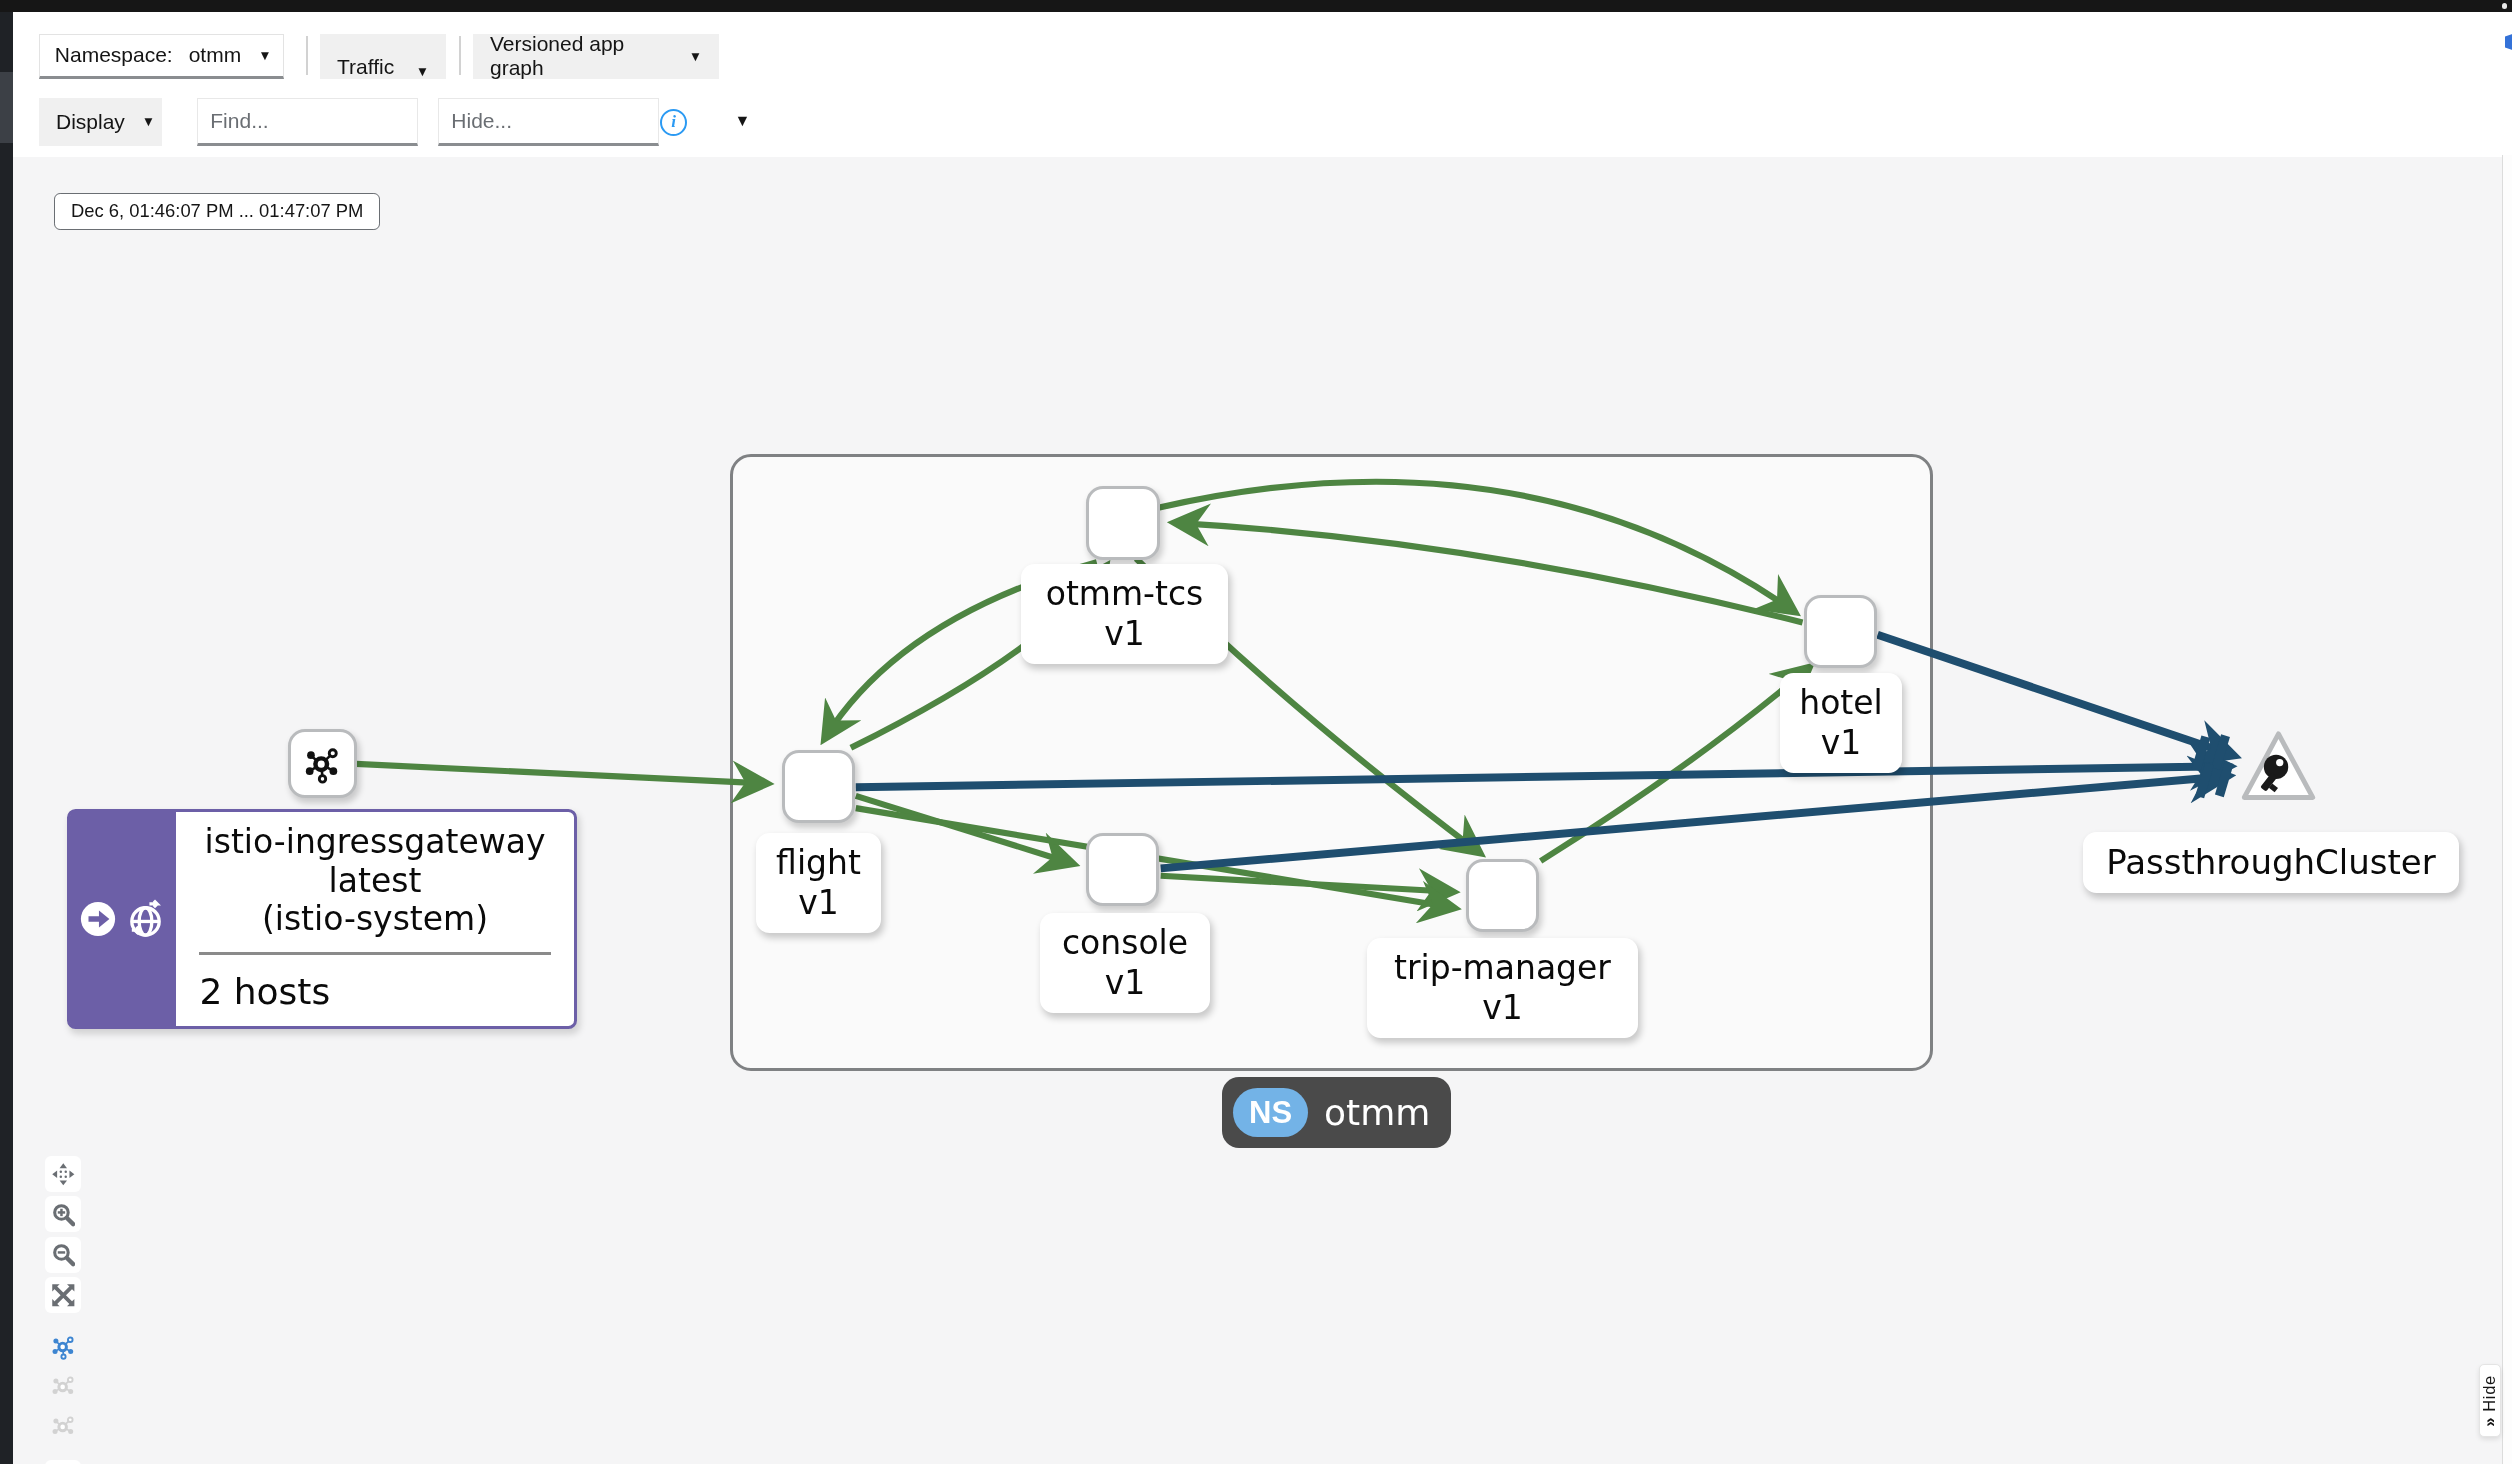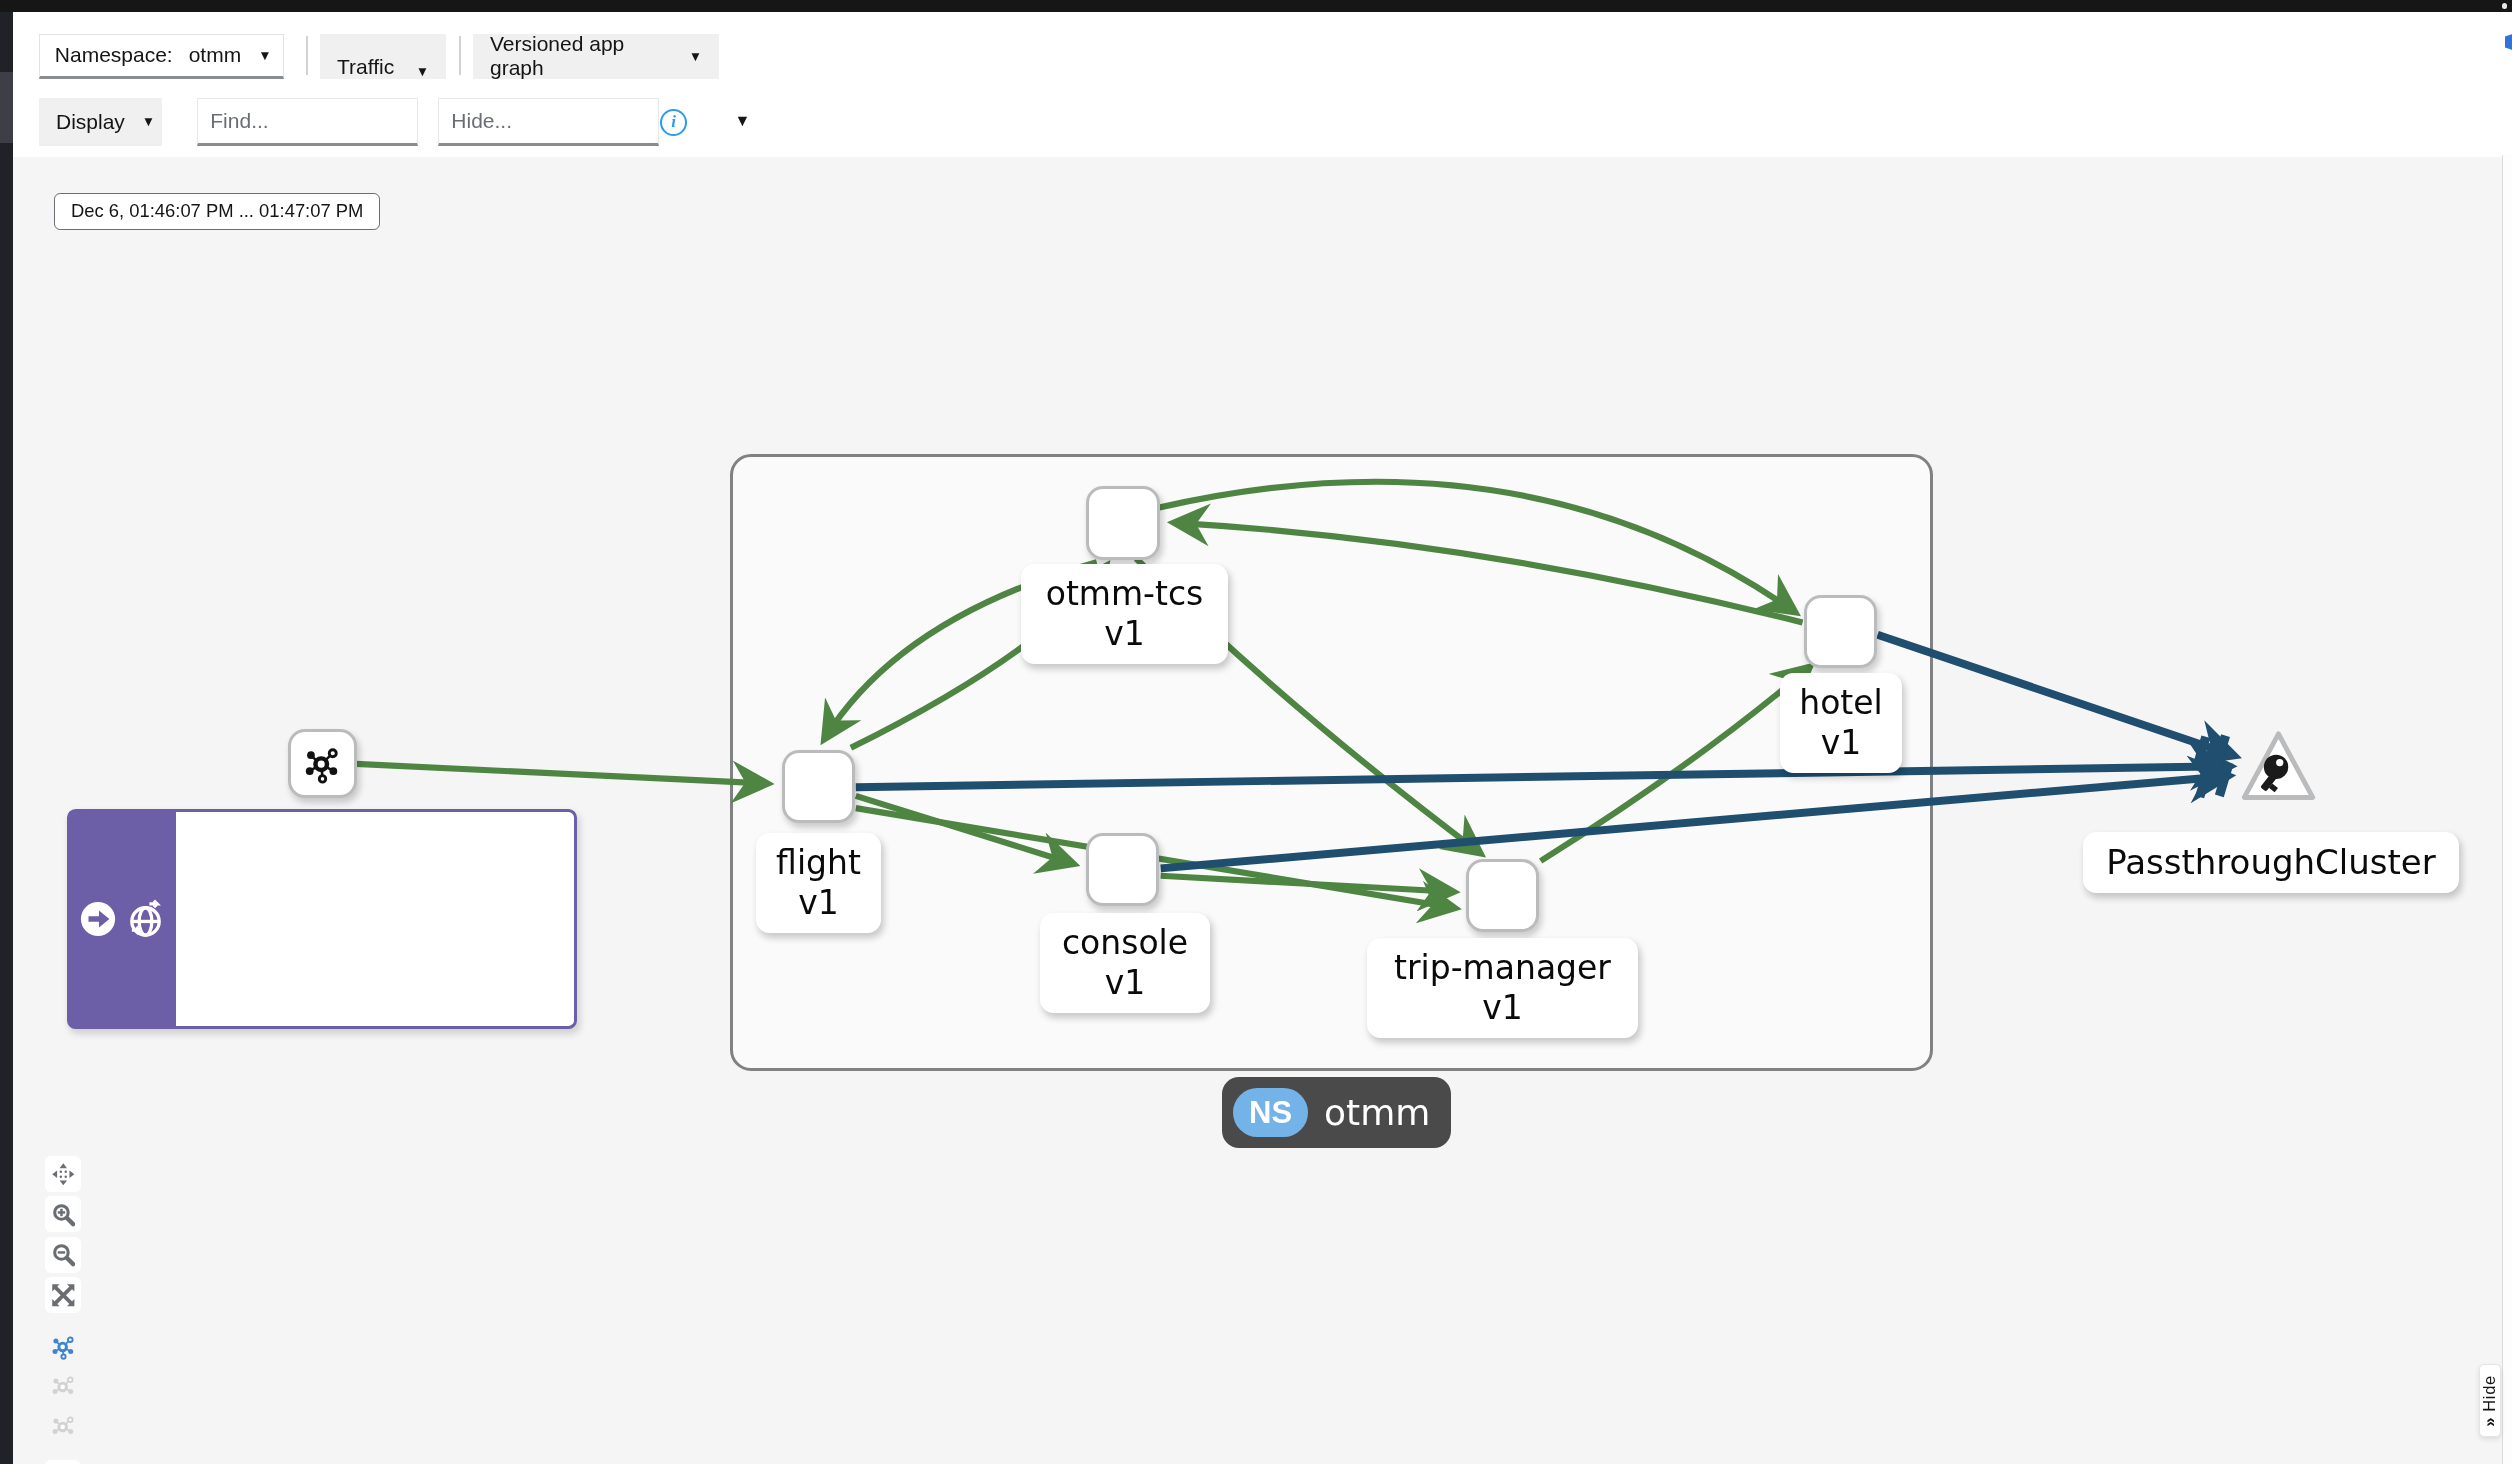--- a/index.html
+++ b/index.html
@@ -211,20 +211,29 @@
       <svg width="43" height="43" viewBox="0 0 44 44">
         <g stroke="#fff" stroke-width="3.4" fill="none">
           <circle cx="22" cy="24" r="14"></circle>
           <ellipse cx="22" cy="24" rx="6.5" ry="14"></ellipse>
           <line x1="8" y1="24" x2="36" y2="24"></line>
         </g>
         <path d="M26 6 h8 l-3.4-3.4 M34 6 l-3.4 3.4" stroke="#fff" stroke-width="3.2" fill="none"></path>
         <path d="M8 33 h8 l-3.4-3.4 M16 33 l-3.4 3.4" stroke="#fff" stroke-width="3.2" fill="none"></path>
       </svg>
     </div>
+    <div class="gw-body">
+      <div class="gw-title">
+        <div>istio-ingressgateway</div>
+        <div>latest</div>
+        <div>(istio-system)</div>
+      </div>
+      <div class="gw-divider"></div>
+      <div class="gw-hosts">2 hosts</div>
+    </div>
   </div>
 
   <div class="gnode" style="left:1086px; top:486px; width:74px; height:74px;"></div>
   <div class="gnode" style="left:782px; top:750px;"></div>
   <div class="gnode" style="left:1086px; top:833px;"></div>
   <div class="gnode" style="left:1466px; top:859px;"></div>
   <div class="gnode" style="left:1804px; top:595px;"></div>
 
   <div class="tri-node">
     <svg width="81" height="77" viewBox="0 0 132 126">

